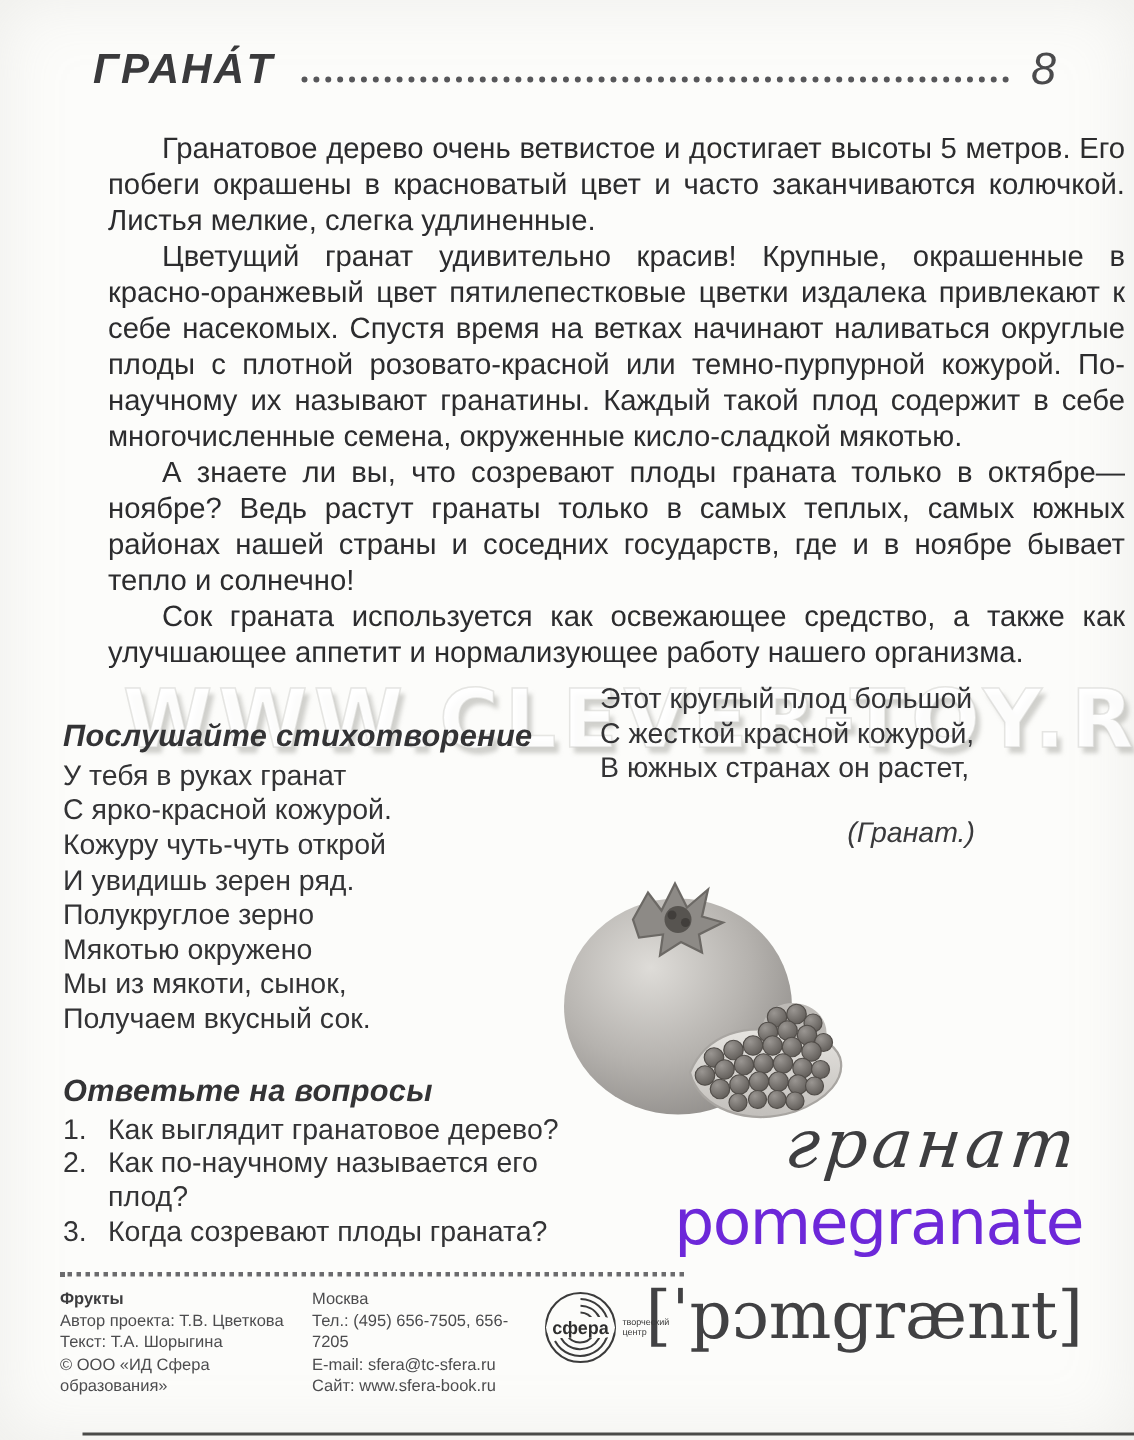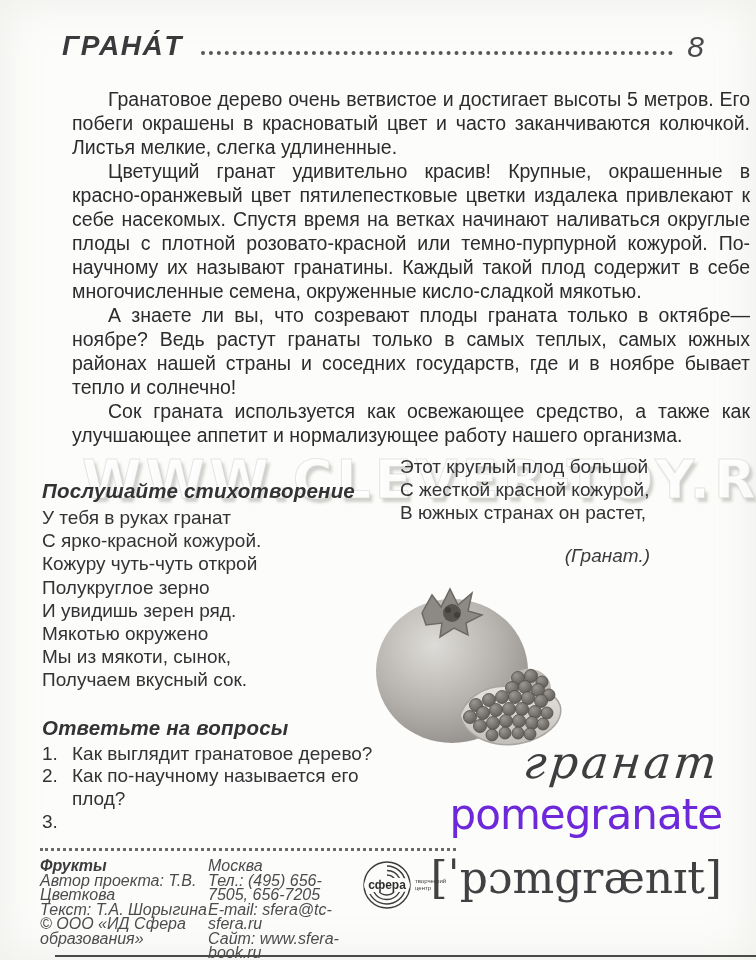--- a/index.html
+++ b/index.html
@@ -75,21 +75,21 @@
     color:#6d28d9; letter-spacing:-1px;
   }
   .vocab-ipa {
     position:absolute; right:34px; top:852px; z-index:2;
     font-family:"DejaVu Serif", serif; font-size:44px; color:#414143;
   }
   
   .footer { position:absolute; left:40px; top:848px; width:420px; z-index:2; }
   .footer-rule { height:0; border-bottom:3px dotted #6b6b6d; margin-bottom:8px; width:416px; }
   .footer-cols { display:flex; align-items:flex-start; }
-  .f-col { font-size:16px; line-height:14.5px; color:#4c4c4e;font-style:italic; }
+  .f-col { font-size:11px; line-height:14.5px; color:#4c4c4e; }
   .f-col.one { width:168px; }
   .f-col.two { width:150px; }
   .f-bold { font-weight:bold; color:#3c3c3e; }
   .f-logo { margin-left:2px; margin-top:1px; }
   
   .scan-line {
     position:absolute; left:55px; right:0; bottom:3px; height:2px;
     background:#4a4a48; z-index:2;
   }
 </style>
@@ -111,38 +111,39 @@
     <p>Цветущий гранат удивительно красив! Крупные, окрашенные в красно-оранжевый цвет пятилепестковые цветки издалека привлекают к себе насекомых. Спустя время на ветках начинают наливаться округлые плоды с плотной розовато-красной или темно-пурпурной кожурой. По-научному их называют гранатины. Каждый такой плод содержит в себе многочисленные семена, окруженные кисло-сладкой мякотью.</p>
     <p>А знаете ли вы, что созревают плоды граната только в октябре—ноябре? Ведь растут гранаты только в самых теплых, самых южных районах нашей страны и соседних государств, где и в ноябре бывает тепло и солнечно!</p>
     <p>Сок граната используется как освежающее средство, а также как улучшающее аппетит и нормализующее работу нашего организма.</p>
   </div>
 
   <div class="col-left">
     <div class="sec-head">Послушайте стихотворение</div>
     <div class="verse-line">У тебя в руках гранат</div>
     <div class="verse-line">С ярко-красной кожурой.</div>
     <div class="verse-line">Кожуру чуть-чуть открой</div>
+    <div class="verse-line">И увидишь зерен ряд.</div>
     <div class="verse-line">Полукруглое зерно</div>
-    <div class="verse-line">И увидишь зерен ряд.</div>
     <div class="verse-line">Мякотью окружено</div>
     <div class="verse-line">Мы из мякоти, сынок,</div>
     <div class="verse-line">Получаем вкусный сок.</div>
 
     <div class="questions">
       <div class="sec-head">Ответьте на вопросы</div>
       <div class="q-row">
         <span class="q-num">1.</span>
         <span>Как выглядит гранатовое дерево?</span>
       </div>
       <div class="q-row">
         <span class="q-num">2.</span>
         <span>Как по-научному называется его плод?</span>
       </div>
       <div class="q-row">
         <span class="q-num">3.</span>
+        <span>Когда созревают плоды граната?</span>
       </div>
     </div>
   </div>
 
   <div class="col-right">
     <div class="verse-line">Этот круглый плод большой</div>
     <div class="verse-line">С жесткой красной кожурой,</div>
     <div class="verse-line">В южных странах он растет,</div>
     <div class="riddle-answer">(Гранат.)</div>
   </div>

